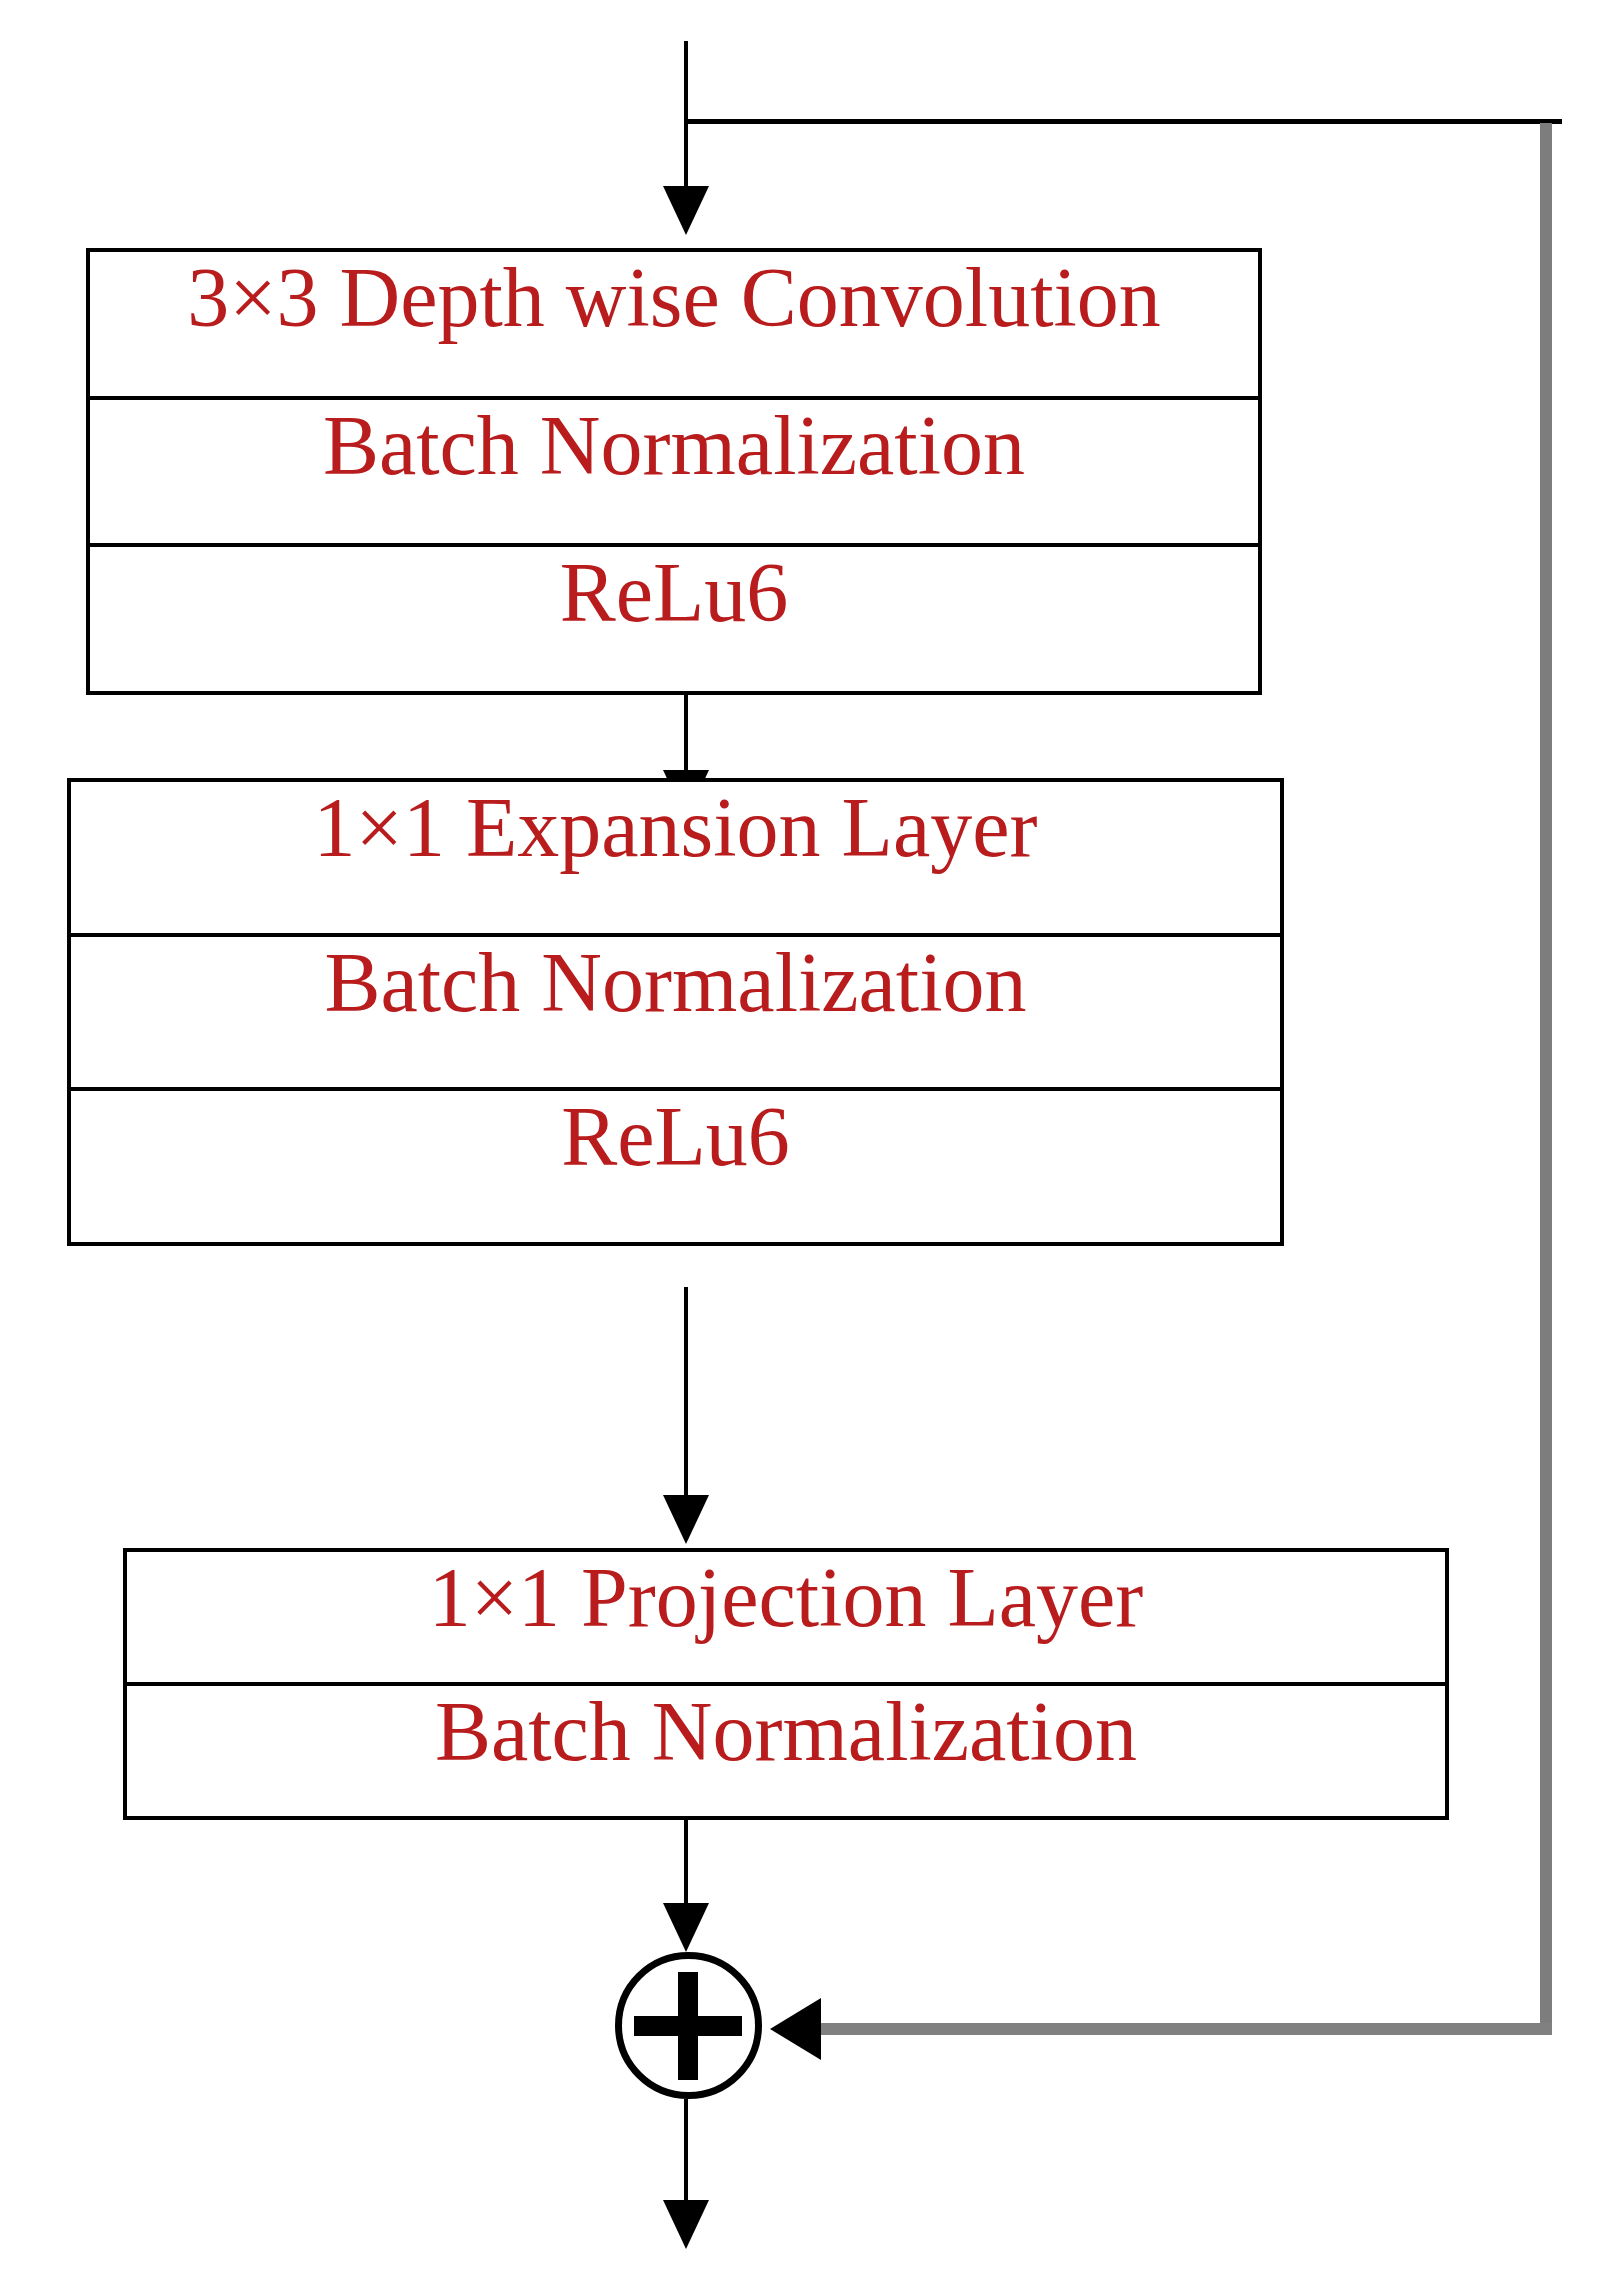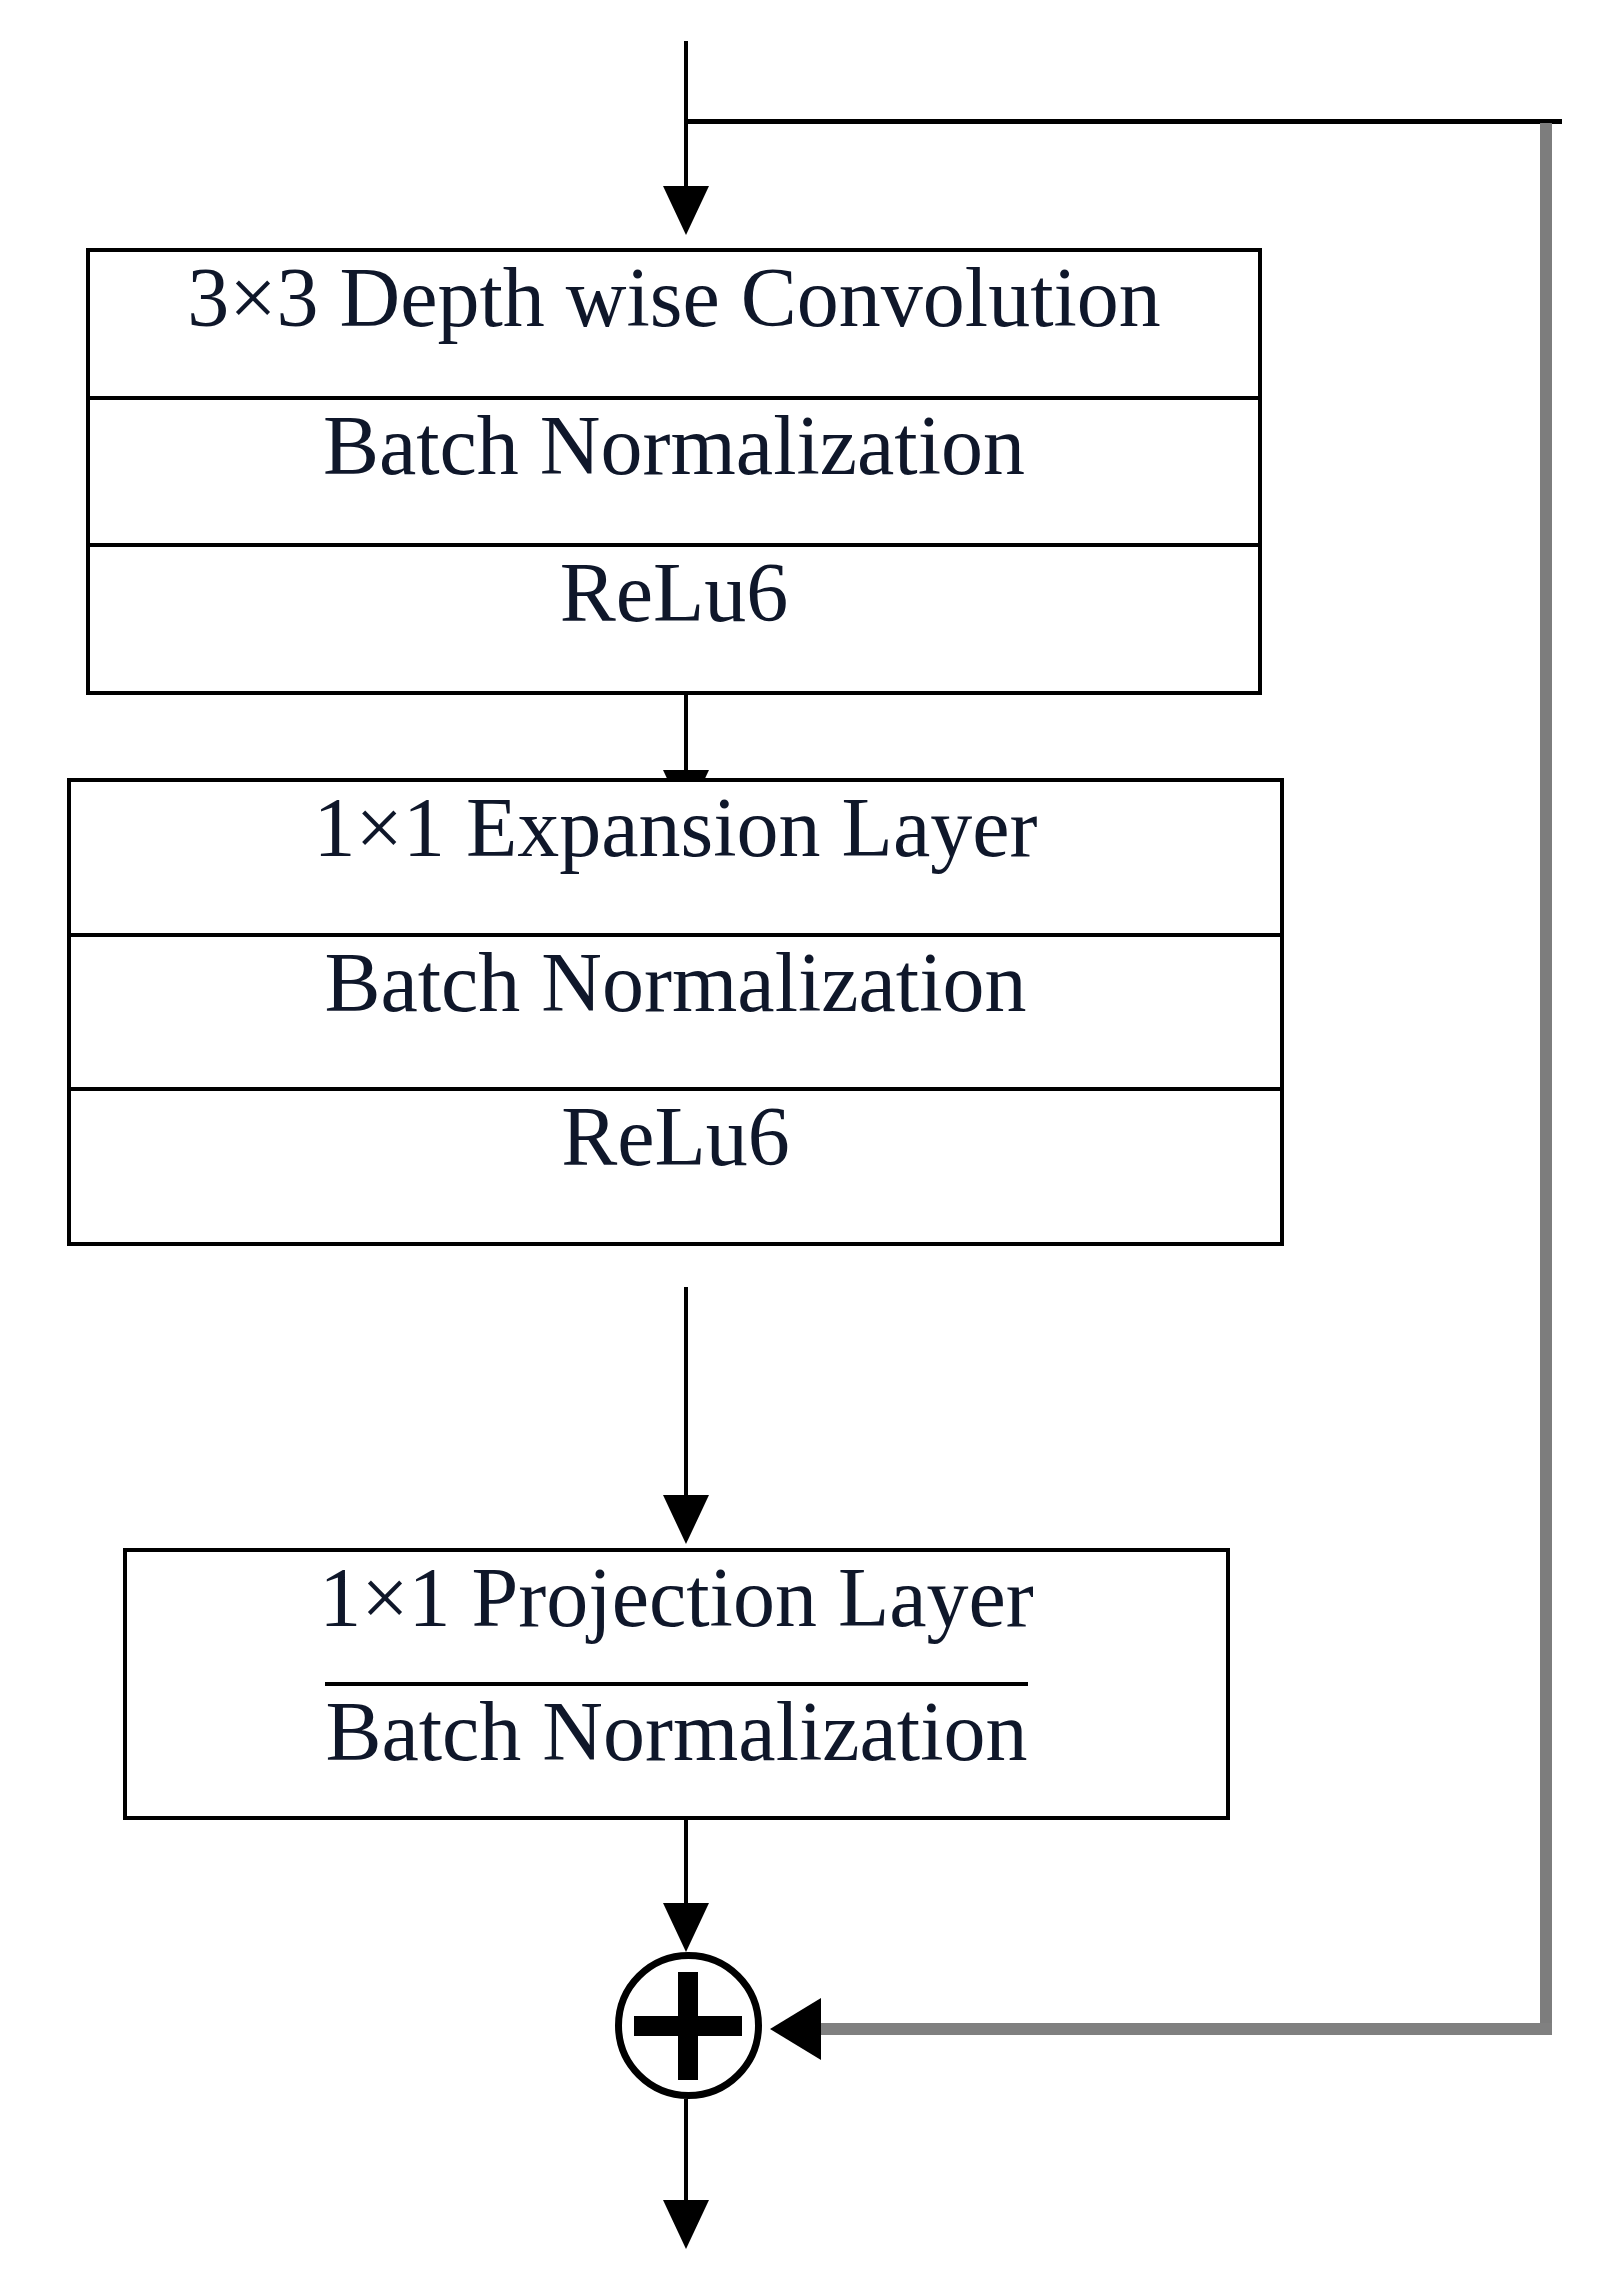--- a/index.html
+++ b/index.html
@@ -2,21 +2,21 @@
 <html><head>
 <meta charset="utf-8">
 <style>
   html,body{margin:0;padding:0;background:#ffffff;}
   .canvas{
     position:relative;
     width:1617px;
     height:2276px;
     background:#ffffff;
     font-family:"Liberation Serif","DejaVu Serif",serif;
-    color:#0f172a;
+    color:#b91c1c;
     overflow:hidden;
   }
   .vline{position:absolute;background:#000000;width:3.9px;}
   .hline{position:absolute;background:#000000;height:4.9px;}
   .skip-v{position:absolute;background:#7d7d7d;width:11.8px;}
   .skip-h{position:absolute;background:#808080;height:11.8px;}
   .arrow-down{
     position:absolute;width:0;height:0;
     border-left:23.5px solid transparent;
     border-right:23.5px solid transparent;
@@ -85,21 +85,21 @@
 
   <div class="block" style="left:67px;top:778px;width:1217px;height:468px;">
     <div class="row">1×1 Expansion Layer</div>
     <div class="row">Batch Normalization</div>
     <div class="row">ReLu6</div>
   </div>
 
   <div class="vline" style="left:684px;top:1287px;height:211px;"></div>
   <div class="arrow-down" style="left:663px;top:1495px;"></div>
 
-  <div class="block" style="left:123px;top:1548px;width:1107px;height:272px;align-items:center;">
+  <div class="block" style="left:123px;top:1548px;width:1326px;height:272px;">
     <div class="row">1×1 Projection Layer</div>
     <div class="row">Batch Normalization</div>
   </div>
 
   <div class="vline" style="left:684px;top:1819px;height:86px;"></div>
   <div class="arrow-down" style="left:663px;top:1903px;"></div>
 
   <div class="add-circle" style="left:615px;top:1952px;">
     <span class="sr-only">+</span>
   </div>

